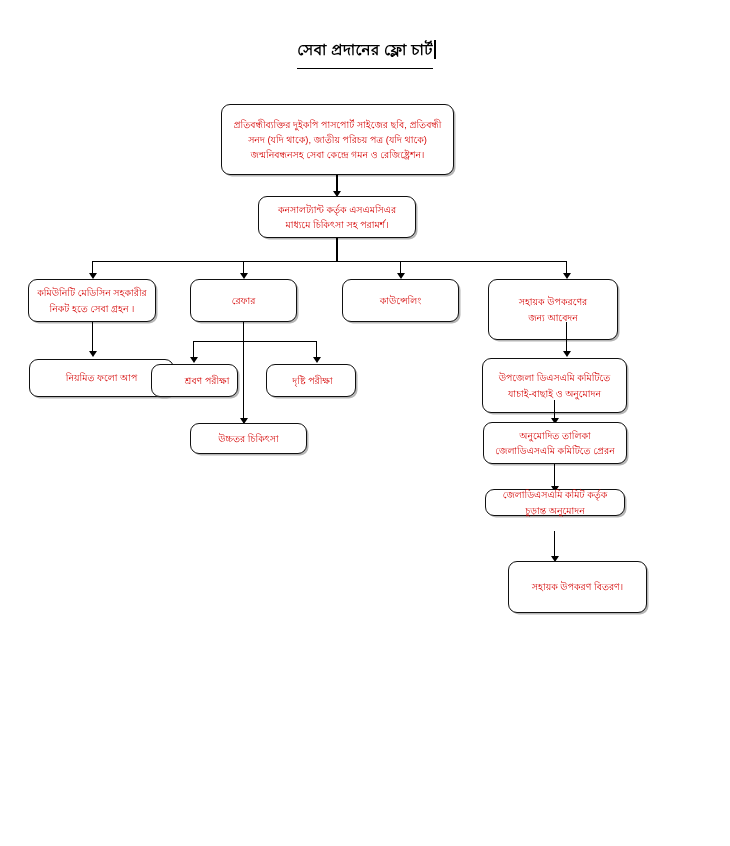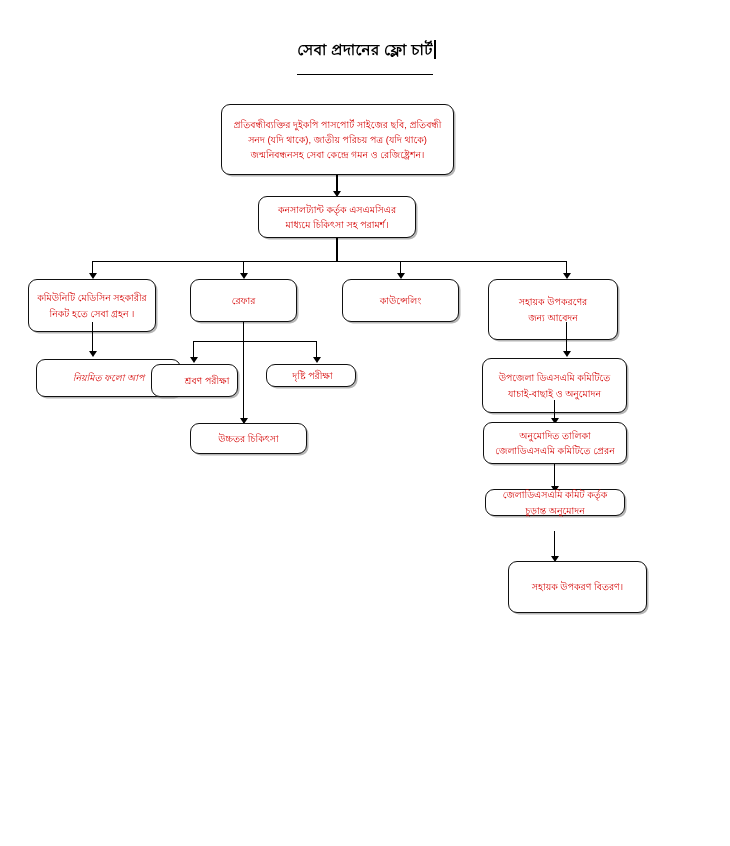--- a/index.html
+++ b/index.html
@@ -16,21 +16,21 @@
     position:absolute;
     left:0;right:0;top:38px;
     text-align:center;
     font-size:15px;
     font-weight:bold;
     color:#000;
     letter-spacing:.4px;
   }
   .title span{
     border-bottom:1.5px solid #000;
-    padding-bottom:16px;
+    padding-bottom:10px;
     position:relative;
   }
   .title span::after{
     content:"";
     position:absolute;
     right:-3px;top:-1px;
     width:1.5px;height:19px;
     background:#000;
   }
 
@@ -97,21 +97,21 @@
 
   <div class="ln vl" style="left:243px;top:261px;height:14px;"></div>
   <div class="arw" style="left:239.6px;top:273px;"></div>
 
   <div class="ln vl" style="left:400px;top:261px;height:14px;"></div>
   <div class="arw" style="left:396.6px;top:273px;"></div>
 
   <div class="ln vl" style="left:566px;top:261px;height:14px;"></div>
   <div class="arw" style="left:562.6px;top:273px;"></div>
 
-  <div class="box" style="left:28px;top:279px;width:128px;height:53px;">
+  <div class="box" style="left:28px;top:279px;width:128px;height:43px;">
     <span class="txt">কমিউনিটি মেডিসিন সহকারীর
 নিকট হতে সেবা  গ্রহন ।</span>
   </div>
 
   <div class="box" style="left:342px;top:279px;width:117px;height:43px;">
     <span class="txt">কাউন্সেলিং</span>
   </div>
 
   <div class="box" style="left:190px;top:279px;width:107px;height:43px;">
     <span class="txt">রেফার</span>
@@ -132,29 +132,29 @@
   <div class="arw" style="left:189.6px;top:357px;"></div>
 
   <div class="ln vl" style="left:316px;top:341px;height:18px;"></div>
   <div class="arw" style="left:312.6px;top:357px;"></div>
 
   <div class="arw" style="left:239.6px;top:418px;"></div>
 
   <div class="ln vl" style="left:566px;top:322px;height:30px;"></div>
   <div class="arw" style="left:562.6px;top:351px;"></div>
 
-  <div class="box" style="left:36px;top:359px;width:145px;height:38px;font-style:italic;">
+  <div class="box" style="left:29px;top:359px;width:145px;height:38px;">
     <span class="txt">নিয়মিত ফলো আপ</span>
   </div>
 
   <div class="box" style="left:151px;top:364px;width:87px;height:33px;padding-left:30px;">
     <span class="txt">শ্রবণ  পরীক্ষা</span>
   </div>
 
-  <div class="box" style="left:266px;top:364px;width:90px;height:23px;padding-left:8px;">
+  <div class="box" style="left:266px;top:364px;width:90px;height:33px;padding-left:8px;">
     <span class="txt">দৃষ্টি  পরীক্ষা</span>
   </div>
 
   <div class="box" style="left:482px;top:358px;width:145px;height:55px;">
     <span class="txt">উপজেলা ডিএসএমি কমিটিতে
 যাচাই-বাছাই ও  অনুমোদন</span>
   </div>
 
   <div class="ln vl" style="left:554px;top:400px;height:20px;"></div>
   <div class="arw" style="left:550.6px;top:418px;"></div>

